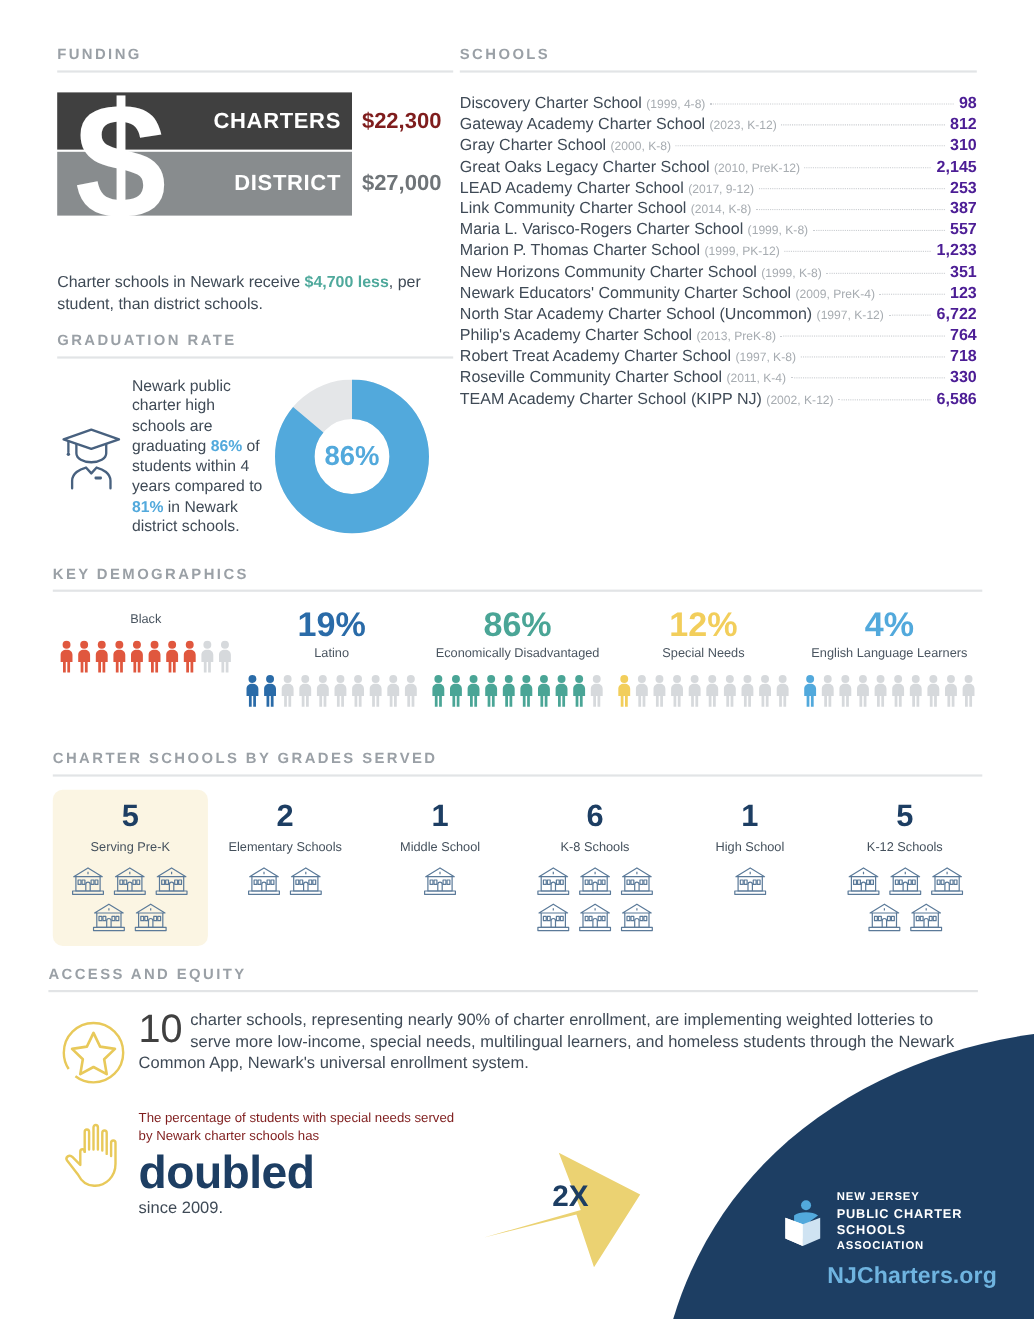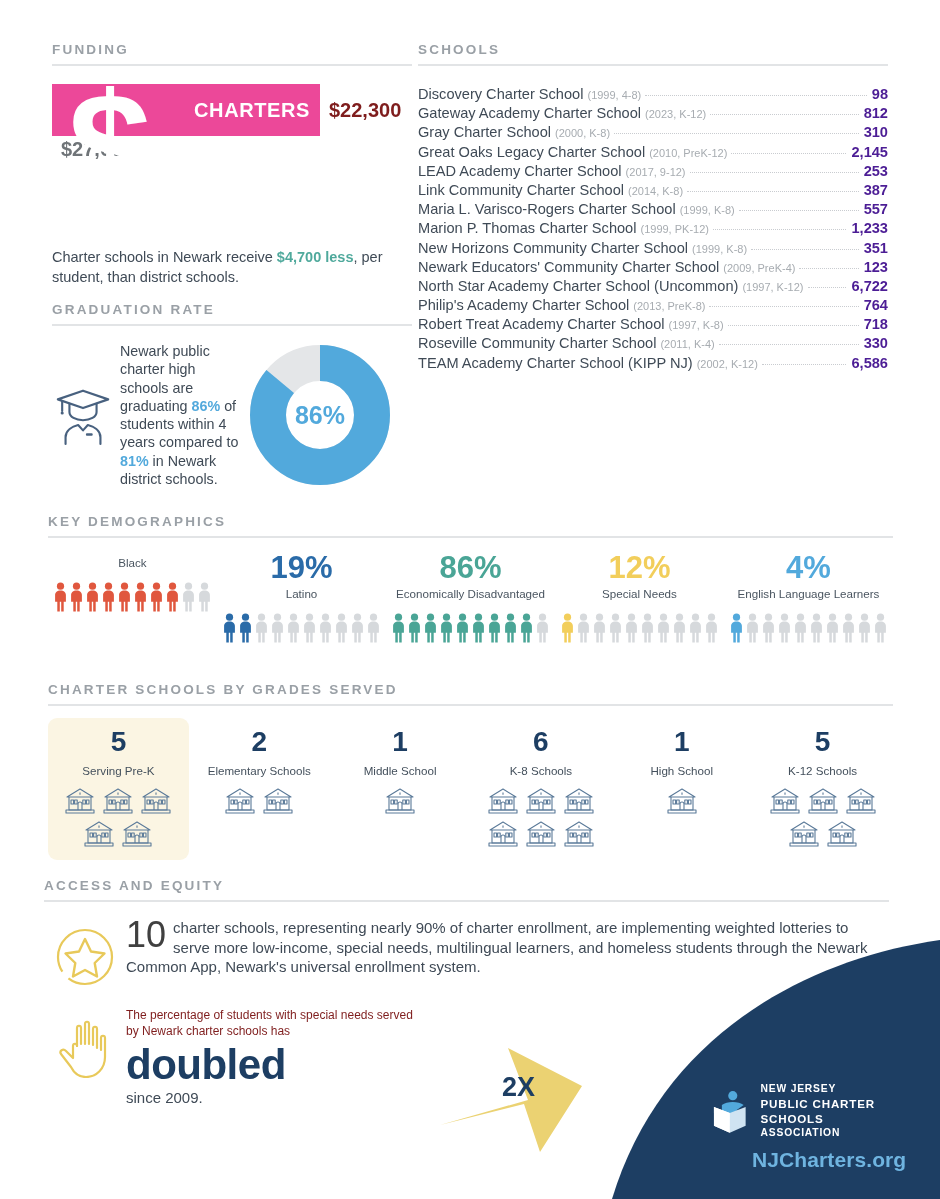--- a/index.html
+++ b/index.html
@@ -14,21 +14,21 @@
   .sec-head{
     font-size:13.5px;font-weight:700;letter-spacing:2.2px;
     color:#9aa0a6;text-transform:uppercase;
   }
   .sec-rule{height:2px;background:#e2e4e6;margin-top:7px;}
 
   
   .funding{position:absolute;left:52px;top:42px;width:360px;}
   .bars{position:relative;margin-top:18px;height:150px;}
   .bar{display:flex;align-items:center;position:relative;}
-  .bar-charters{width:268px;height:52px;background:#ec4899;}
+  .bar-charters{width:268px;height:52px;background:#404040;}
   .bar-district{width:268px;height:58px;background:#888c8e;}
   .bar-label{
     margin-left:auto;color:#ffffff;font-weight:700;font-size:20px;
     letter-spacing:.6px;padding-right:10px;position:relative;z-index:3;
   }
   .bar-val{font-weight:700;font-size:20px;margin-left:9px;white-space:nowrap;}
   .val-teal{color:#7f1d1d;}
   .val-grey{color:#6f7478;}
   .dollar{
     position:absolute;left:8px;top:-6px;width:110px;height:140px;z-index:2;
@@ -119,20 +119,25 @@
       <div class="bar">
         <div class="bar-charters">
           <div style="display:flex;height:100%;align-items:center;">
             <span class="bar-label">CHARTERS</span>
           </div>
         </div>
         <span class="bar-val val-teal">$22,300</span>
       </div>
 
       <div class="bar" style="margin-top:2px;">
+        <div class="bar-district">
+          <div style="display:flex;height:100%;align-items:center;">
+            <span class="bar-label">DISTRICT</span>
+          </div>
+        </div>
         <span class="bar-val val-grey">$27,000</span>
       </div>
 
       <svg class="dollar" viewBox="0 0 110 140">
         <text x="8" y="120" font-family="Liberation Sans, sans-serif" font-size="150" font-weight="700" fill="#ffffff">$</text>
       </svg>
     </div>
 
     <div class="fund-note">
       <span>Charter schools in Newark receive </span><span class="note-hi">$4,700 less</span><span>, per student, than district schools.</span>

